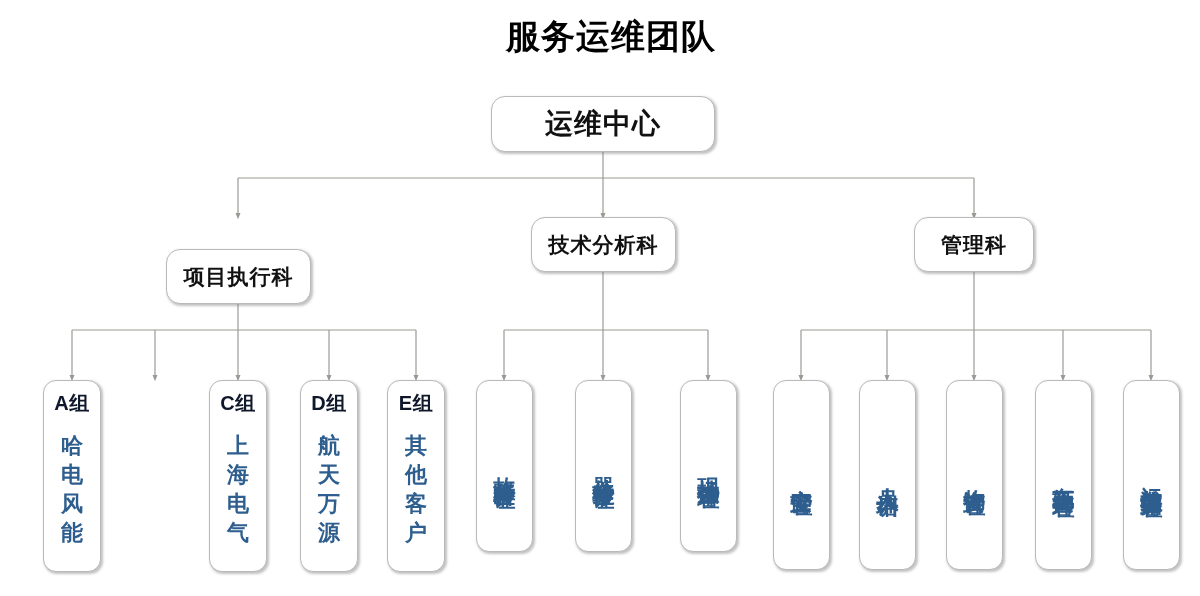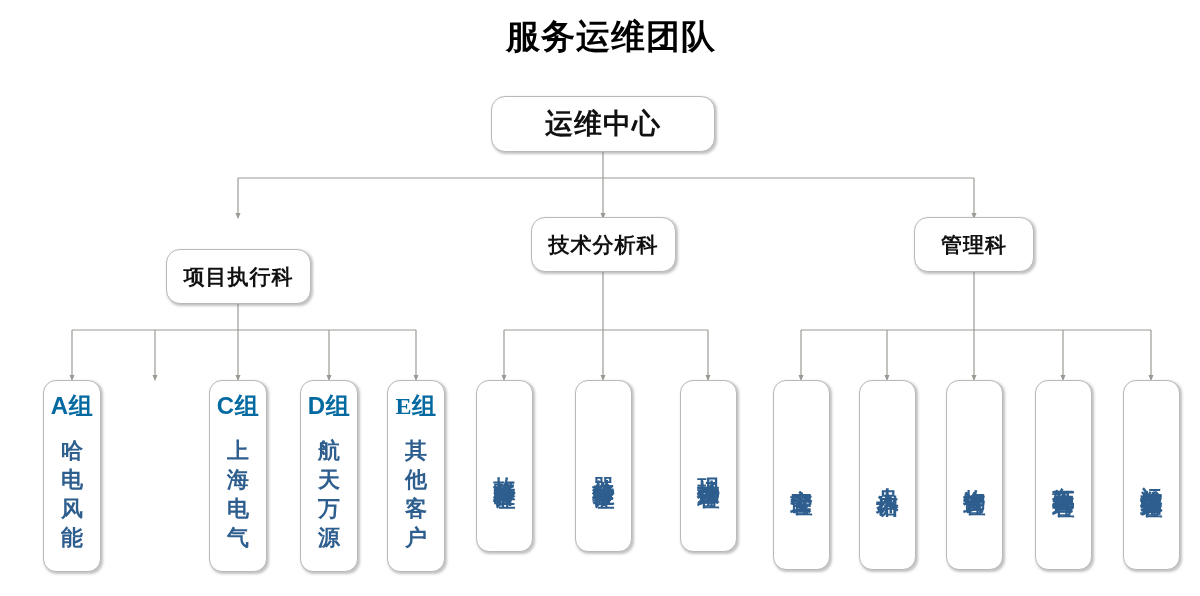--- a/index.html
+++ b/index.html
@@ -77,23 +77,23 @@
   
   .node.leaf {
     border-radius: 13px;
     flex-direction: column;
     justify-content: flex-start;
     align-items: center;
   }
 
   
   .leaf-head {
-    font-size: 24px;
-    font-weight: bold;
-    color: #0369a1;
+    font-size: 20px;
+    font-weight: bold;
+    color: #0f172a;
     margin-top: 9px;
     white-space: nowrap;
     letter-spacing: 0.5px;
   }
   .leaf-stack {
     margin-top: 14px;
     display: flex;
     flex-direction: column;
     align-items: center;
     font-size: 22px;
@@ -209,21 +209,21 @@
   <div class="node leaf" style="left:289px; top:380px; width:58px; height:192px;">
     <span class="leaf-head">D组</span>
     <span class="leaf-stack">
       <span>航</span>
       <span>天</span>
       <span>万</span>
       <span>源</span>
     </span>
   </div>
 
-  <div class="node leaf" style="left:376px; top:380px; width:58px; height:192px;font-family:Liberation Serif, serif;">
+  <div class="node leaf" style="left:376px; top:380px; width:58px; height:192px;">
     <span class="leaf-head">E组</span>
     <span class="leaf-stack">
       <span>其</span>
       <span>他</span>
       <span>客</span>
       <span>户</span>
     </span>
   </div>
 
   <div class="node leaf leaf-vert-box" style="left:465px; top:380px; width:57px; height:172px;">

